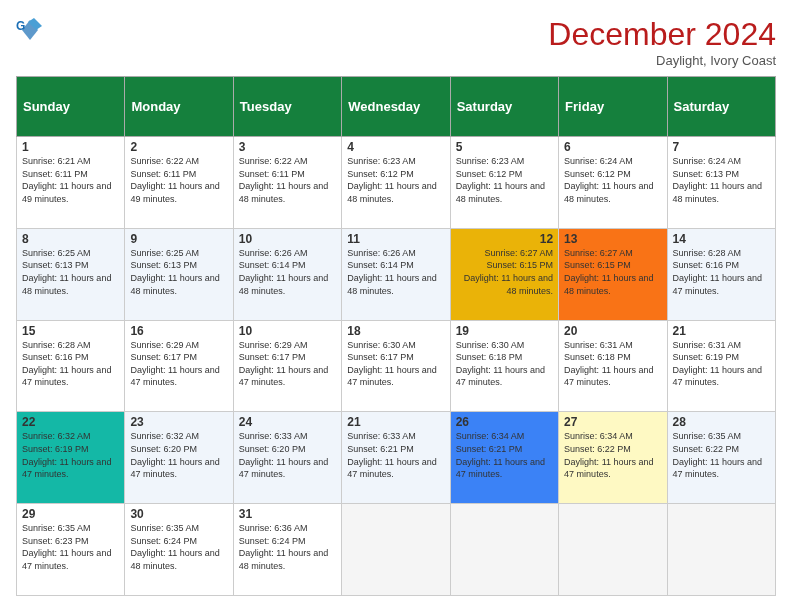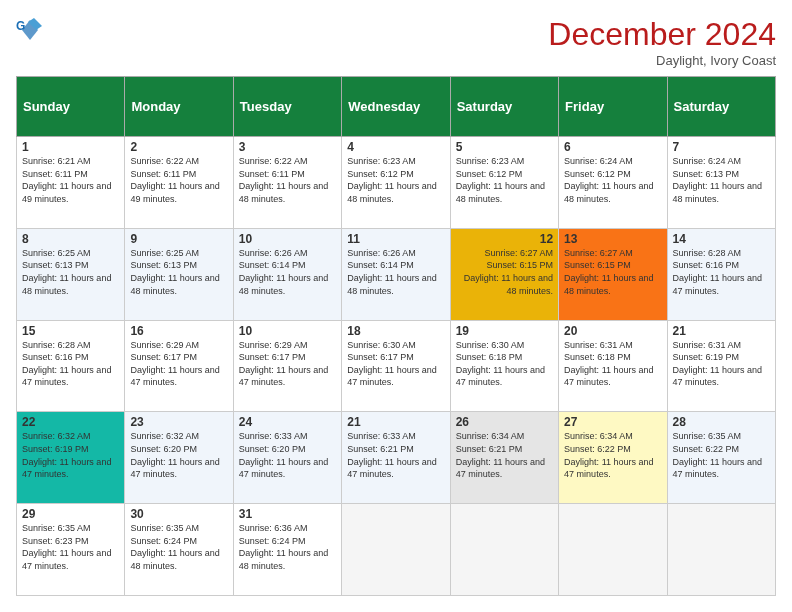--- a/index.html
+++ b/index.html
@@ -150,21 +150,21 @@
           <td><span class="day-num">18</span><span class="day-info">Sunrise: 6:30 AM<br>Sunset: 6:17 PM<br>Daylight: 11 hours and 47 minutes.</span></td>
           <td><span class="day-num">19</span><span class="day-info">Sunrise: 6:30 AM<br>Sunset: 6:18 PM<br>Daylight: 11 hours and 47 minutes.</span></td>
           <td><span class="day-num">20</span><span class="day-info">Sunrise: 6:31 AM<br>Sunset: 6:18 PM<br>Daylight: 11 hours and 47 minutes.</span></td>
           <td><span class="day-num">21</span><span class="day-info">Sunrise: 6:31 AM<br>Sunset: 6:19 PM<br>Daylight: 11 hours and 47 minutes.</span></td>
         </tr>
         <tr>
           <td style="background: #14b8a6;"><span class="day-num">22</span><span class="day-info">Sunrise: 6:32 AM<br>Sunset: 6:19 PM<br>Daylight: 11 hours and 47 minutes.</span></td>
           <td style="background: rgb(240, 245, 251);"><span class="day-num">23</span><span class="day-info">Sunrise: 6:32 AM<br>Sunset: 6:20 PM<br>Daylight: 11 hours and 47 minutes.</span></td>
           <td style="background: rgb(240, 245, 251);"><span class="day-num">24</span><span class="day-info">Sunrise: 6:33 AM<br>Sunset: 6:20 PM<br>Daylight: 11 hours and 47 minutes.</span></td>
           <td style="background: rgb(240, 245, 251);"><span class="day-num">21</span><span class="day-info">Sunrise: 6:33 AM<br>Sunset: 6:21 PM<br>Daylight: 11 hours and 47 minutes.</span></td>
-          <td style="background: #e5e5e5; margin-left: 45px;"><span class="day-num">26</span><span class="day-info">Sunrise: 6:34 AM<br>Sunset: 6:21 PM<br>Daylight: 11 hours and 47 minutes.</span></td>
+          <td style="background: #3b82f6; margin-left: 45px;"><span class="day-num">26</span><span class="day-info">Sunrise: 6:34 AM<br>Sunset: 6:21 PM<br>Daylight: 11 hours and 47 minutes.</span></td>
           <td style="background: #fef9c3;"><span class="day-num">27</span><span class="day-info">Sunrise: 6:34 AM<br>Sunset: 6:22 PM<br>Daylight: 11 hours and 47 minutes.</span></td>
           <td style="background: rgb(240, 245, 251);"><span class="day-num">28</span><span class="day-info">Sunrise: 6:35 AM<br>Sunset: 6:22 PM<br>Daylight: 11 hours and 47 minutes.</span></td>
         </tr>
         <tr>
           <td><span class="day-num">29</span><span class="day-info">Sunrise: 6:35 AM<br>Sunset: 6:23 PM<br>Daylight: 11 hours and 47 minutes.</span></td>
           <td><span class="day-num">30</span><span class="day-info">Sunrise: 6:35 AM<br>Sunset: 6:24 PM<br>Daylight: 11 hours and 48 minutes.</span></td>
           <td><span class="day-num">31</span><span class="day-info">Sunrise: 6:36 AM<br>Sunset: 6:24 PM<br>Daylight: 11 hours and 48 minutes.</span></td>
           <td class="empty"></td>
           <td class="empty"></td>
           <td class="empty"></td>

